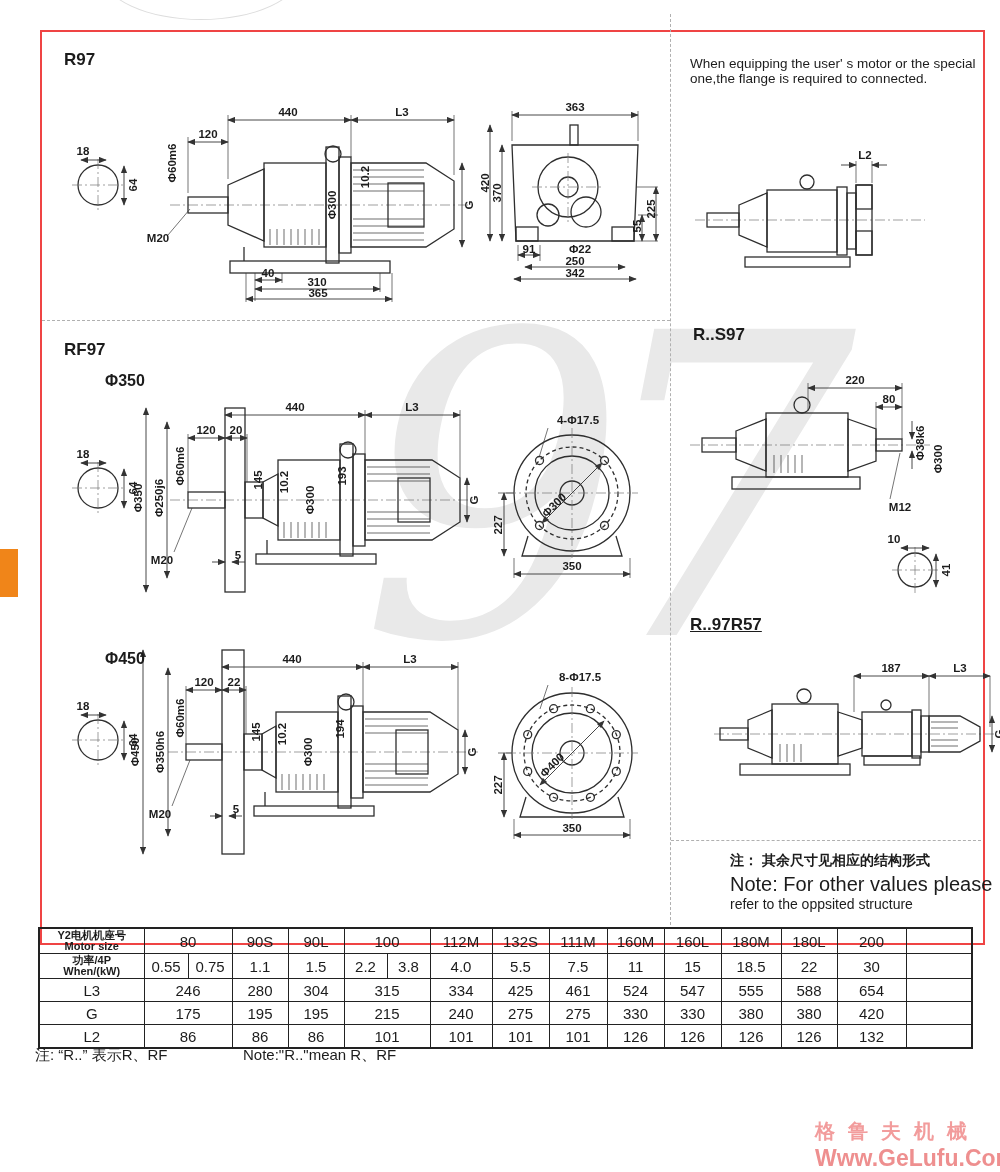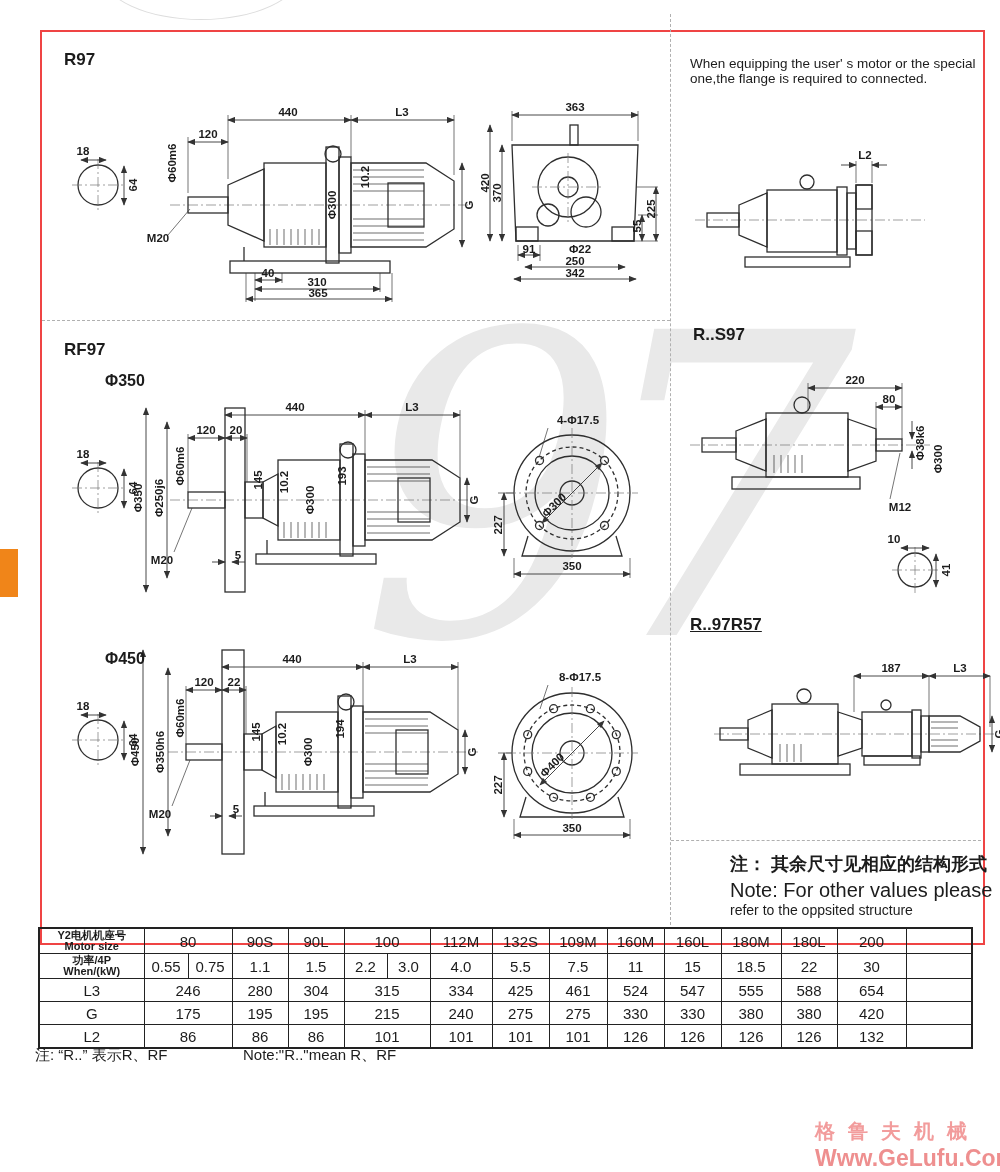--- a/index.html
+++ b/index.html
@@ -421,21 +421,21 @@
     <line class="dim" x1="140" y1="28" x2="215" y2="28" marker-start="url(#ar)" marker-end="url(#ar)"></line>
     <line class="dim" x1="215" y1="28" x2="276" y2="28" marker-start="url(#ar)" marker-end="url(#ar)"></line>
     <line class="dim" x1="278" y1="68" x2="278" y2="104" marker-start="url(#ar)" marker-end="url(#ar)"></line>
   </svg>
   <span class="lab" style="left:177px;top:20px;">187</span>
   <span class="lab" style="left:246px;top:20px;">L3</span>
   <span class="lab v" style="left:285px;top:86px;">G</span>
 </div>
 
 <div class="sec" style="left:730px;top:852px;width:250px;">
-  <div class="note-cn" style="font-size:18px;">注： 其余尺寸见相应的结构形式</div>
+  <div class="note-cn" style="font-size:14px;">注： 其余尺寸见相应的结构形式</div>
   <div class="note-en" style="font-size:20px;margin-top:3px;">Note: For other values please</div>
   <div class="note-en" style="font-size:14px;">refer to the oppsited structure</div>
 </div>
 
 <table class="dims">
   <colgroup>
     <col style="width:105px">
       <col style="width:44px">
       <col style="width:44px">
     <col style="width:56px">
@@ -457,39 +457,39 @@
     <td class="lbl2">
       <div>Y2电机机座号</div>
       <div>Motor size</div>
     </td>
     <td colspan="2">80</td>
     <td>90S</td>
     <td>90L</td>
     <td colspan="2">100</td>
     <td>112M</td>
     <td>132S</td>
-    <td>109M</td>
+    <td>111M</td>
     <td>160M</td>
     <td>160L</td>
     <td>180M</td>
     <td>180L</td>
     <td>200</td>
     <td></td>
   </tr>
   <tr class="hr">
     <td class="lbl2">
       <div>功率/4P</div>
       <div>When/(kW)</div>
     </td>
     <td>0.55</td>
     <td>0.75</td>
     <td>1.1</td>
     <td>1.5</td>
     <td>2.2</td>
-    <td>3.0</td>
+    <td>3.8</td>
     <td>4.0</td>
     <td>5.5</td>
     <td>7.5</td>
     <td>11</td>
     <td>15</td>
     <td>18.5</td>
     <td>22</td>
     <td>30</td>
     <td></td>
   </tr>

